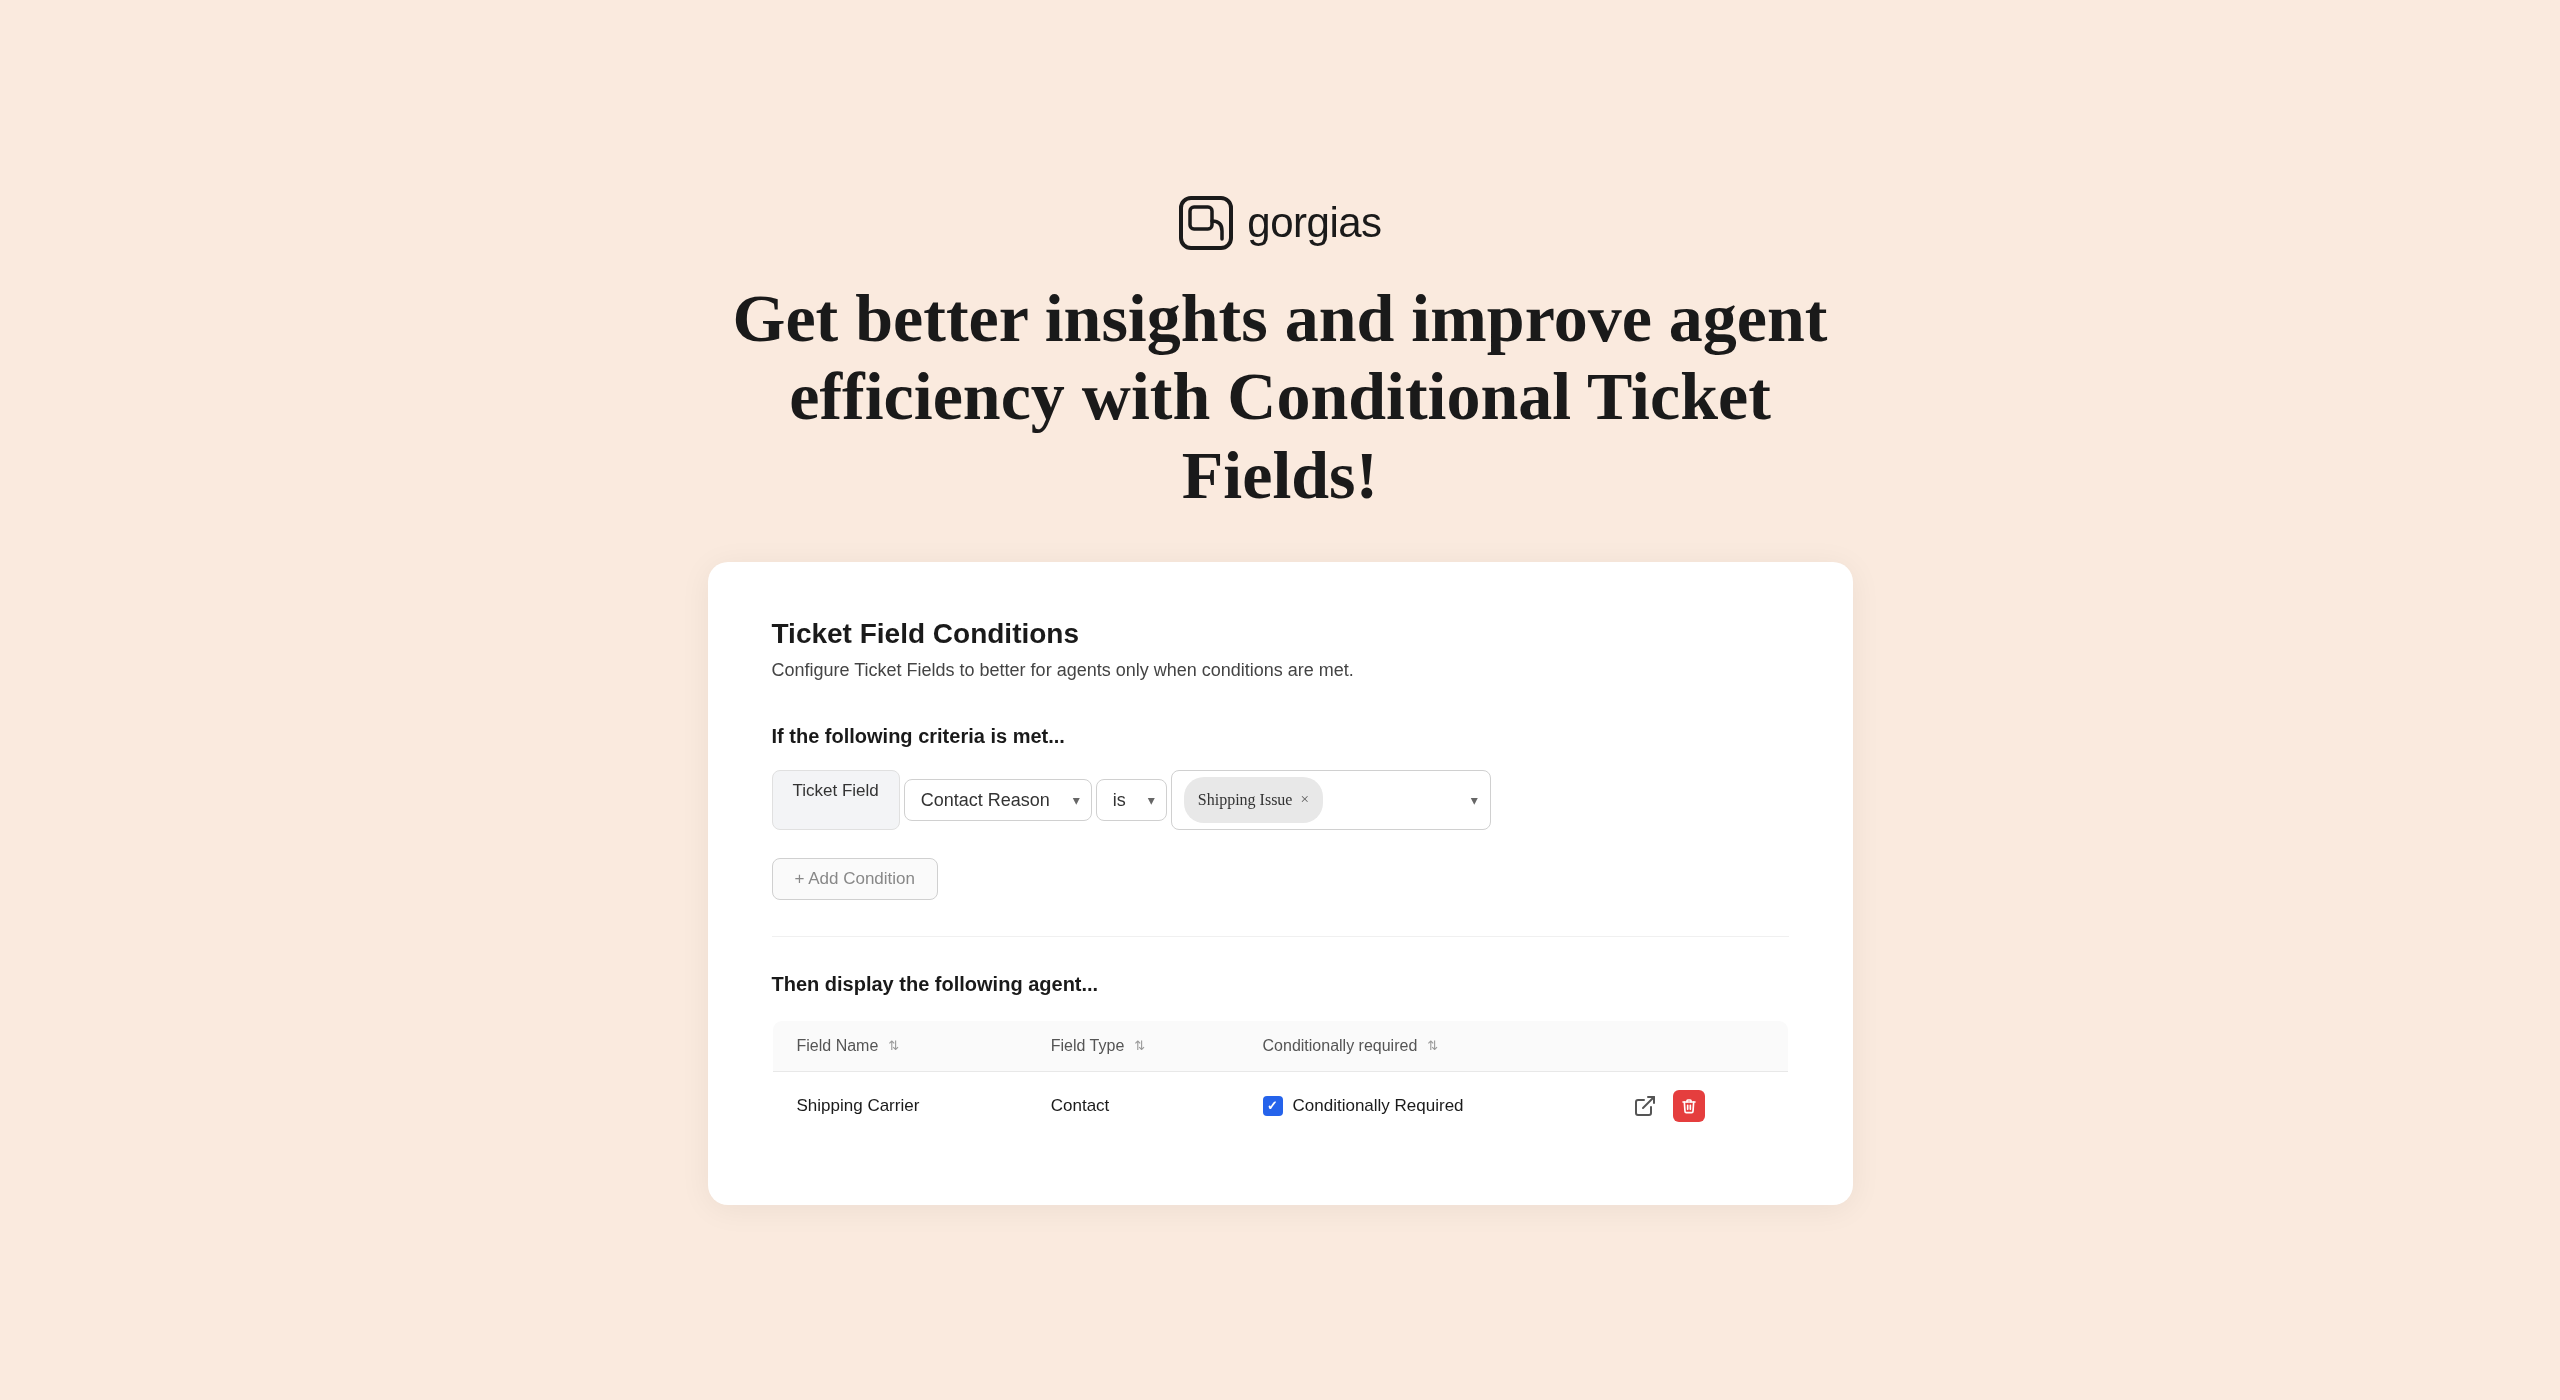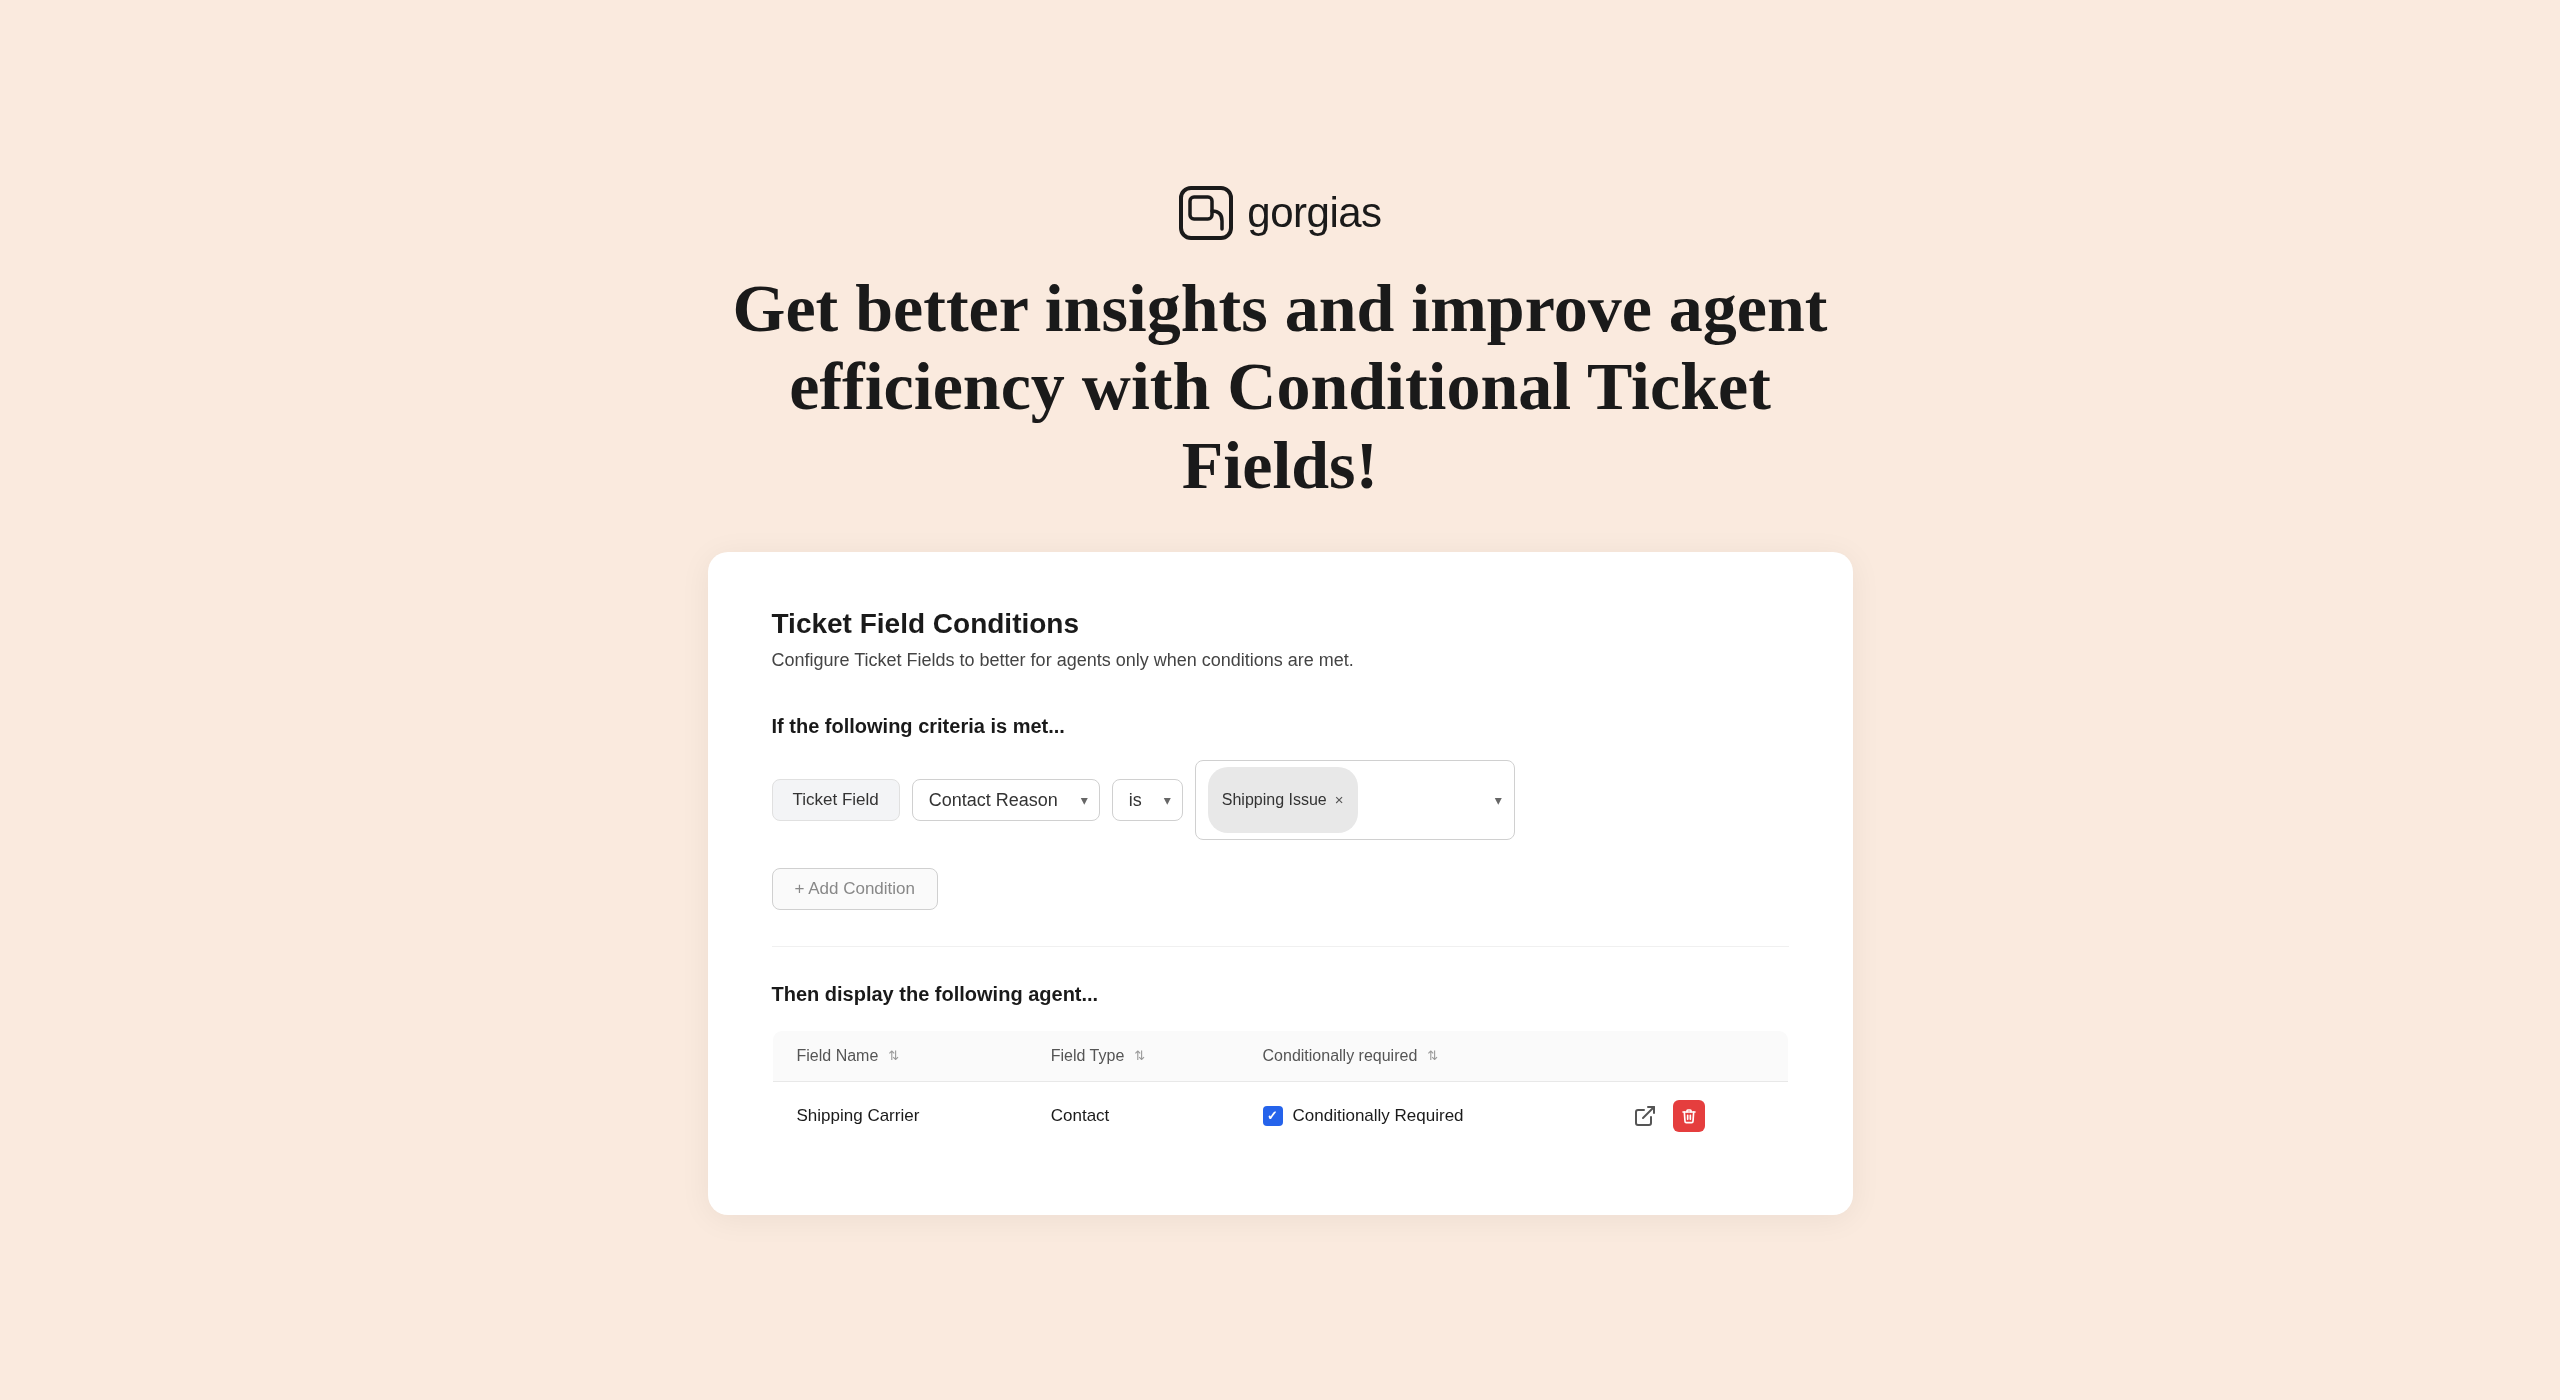--- a/index.html
+++ b/index.html
@@ -79,22 +79,21 @@
 
     .section-label {
       font-size: 20px;
       font-weight: 600;
       color: #1a1a1a;
       margin-bottom: 22px;
     }
 
     .conditions-row {
       display: flex;
-      align-items: center;
-      gap: 12px;
+      gap: 4px;
       margin-bottom: 20px;
     }
 
     .field-tag {
       background: #f3f4f6;
       border: 1px solid #e0e0e0;
       border-radius: 8px;
       padding: 10px 20px;
       font-size: 17px;
       color: #333;
@@ -136,27 +135,28 @@
       border: 1px solid #d0d0d0;
       border-radius: 8px;
       background: #fff;
       padding: 6px 36px 6px 12px;
       min-width: 320px;
     }
 
     .tag-chip {
       background: #e8e8e8;
       border-radius: 20px;
-      padding: 24px 14px;
+      padding: 14px 14px;
       font-size: 16px;
       color: #333;
       font-weight: 500;
       display: flex;
       align-items: center;
       gap: 8px;
+      font-family: Liberation Serif, serif;
     }
 
     .tag-chip-close {
       cursor: pointer;
       font-size: 15px;
       color: #555;
       line-height: 1;
     }
 
     .tag-select-arrow {

